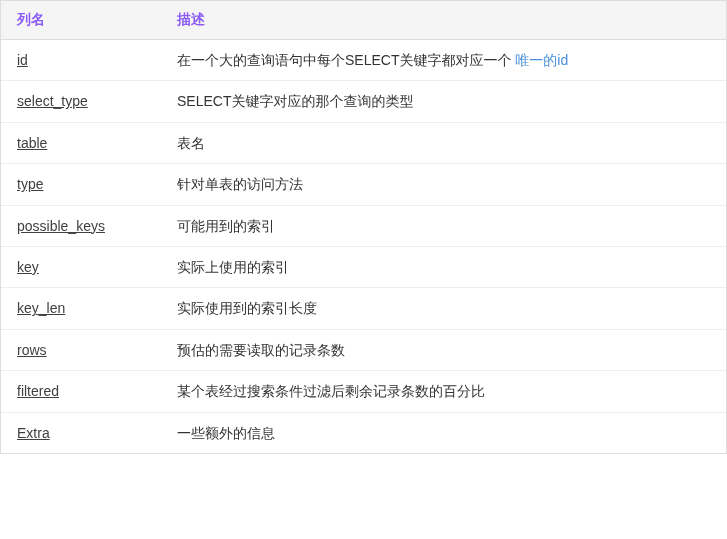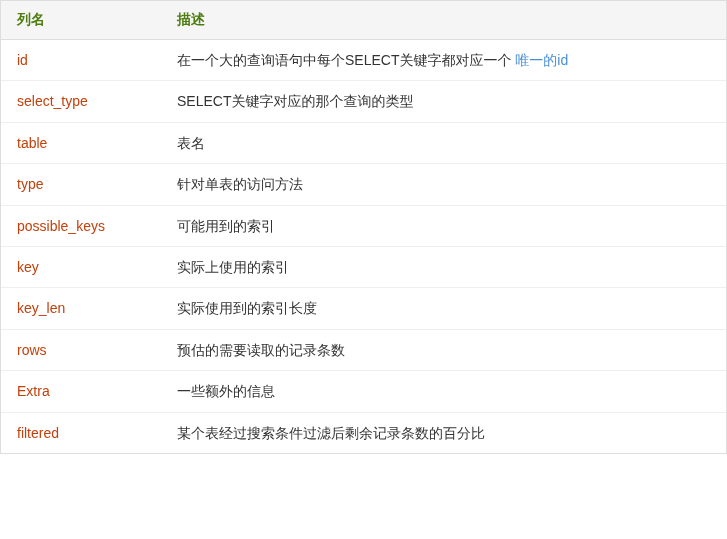--- a/index.html
+++ b/index.html
@@ -27,21 +27,21 @@
 
     thead tr {
       background-color: #f5f5f5;
     }
 
     thead th {
       padding: 10px 16px;
       text-align: left;
       font-weight: bold;
       font-size: 14px;
-      color: #4d7c0f;
+      color: #8b5cf6;
       border-bottom: 1px solid #ddd;
     }
 
     tbody tr {
       border-bottom: 1px solid #eee;
     }
 
     tbody tr:last-child {
       border-bottom: none;
     }
@@ -57,21 +57,22 @@
     .col-name {
       width: 160px;
       min-width: 160px;
     }
 
     .col-desc {
       width: auto;
     }
 
     .field-name {
-      color: #c2410c;
+      color: #404040;
+      text-decoration: underline;
     }
 
     .highlight-link {
       color: #4a90d9;
       margin-top: 44px;
     }
   </style>
 </head>
 <body>
 
@@ -110,22 +111,22 @@
         </tr>
         <tr>
           <td class="col-name"><span class="field-name">key_len</span></td>
           <td class="col-desc"><span>实际使用到的索引长度</span></td>
         </tr>
         <tr>
           <td class="col-name"><span class="field-name">rows</span></td>
           <td class="col-desc"><span>预估的需要读取的记录条数</span></td>
         </tr>
         <tr>
+          <td class="col-name"><span class="field-name">filtered</span></td>
+          <td class="col-desc"><span>某个表经过搜索条件过滤后剩余记录条数的百分比</span></td>
+        </tr>
+        <tr>
           <td class="col-name"><span class="field-name">Extra</span></td>
           <td class="col-desc"><span>一些额外的信息</span></td>
-        </tr>
-        <tr>
-          <td class="col-name"><span class="field-name">filtered</span></td>
-          <td class="col-desc"><span>某个表经过搜索条件过滤后剩余记录条数的百分比</span></td>
         </tr>
       </tbody>
   </table>
 </div>
 
 </body></html>

